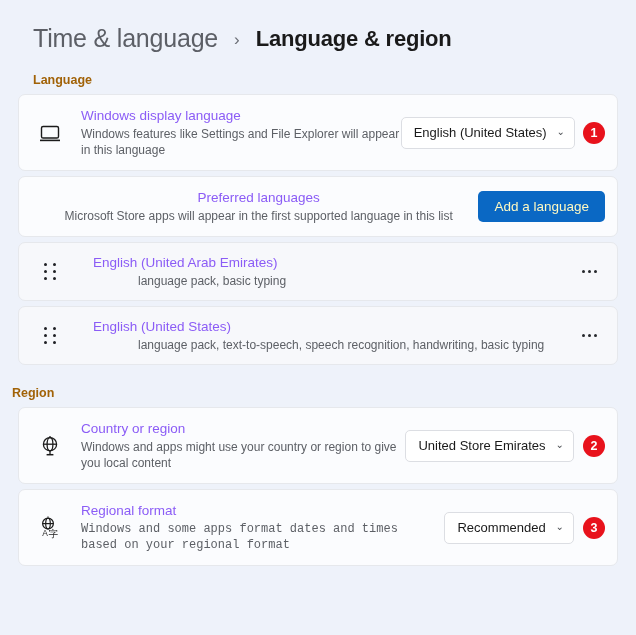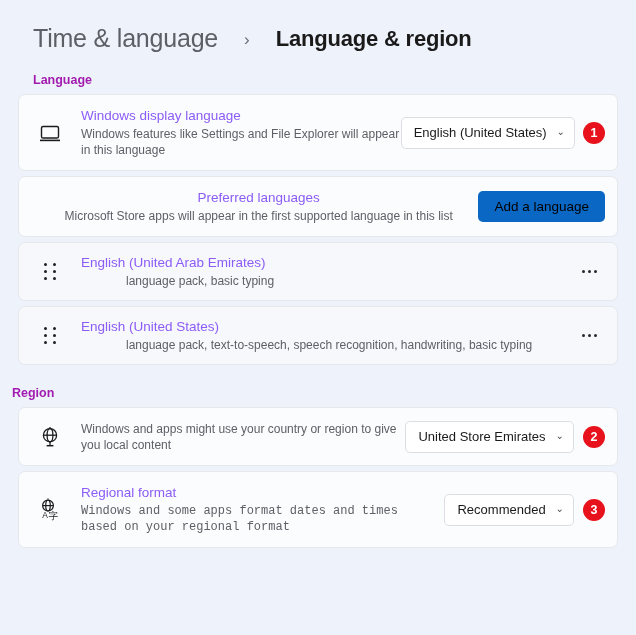--- a/index.html
+++ b/index.html
@@ -19,21 +19,21 @@
     width: 636px;
     height: 635px;
     position: relative;
     box-sizing: border-box;
   }
 
   
   .breadcrumb {
     display: flex;
     align-items: center;
-    gap: 26px;
+    gap: 16px;
     padding: 24px 0 0 33px;
   }
   .crumb-parent {
     font-size: 25px;
     color: #5c5f66;
     letter-spacing: -0.2px;
   }
   .crumb-sep {
     font-size: 17px;
     color: #6b6e75;
@@ -43,21 +43,21 @@
     font-size: 22px;
     font-weight: bold;
     color: #1a1a1a;
     letter-spacing: -0.2px;
   }
 
   
   .section-label {
     font-size: 12.5px;
     font-weight: bold;
-    color: #a21caf;
+    color: #a16207;
     margin: 20px 0 7px 33px;
   }
   .section-label.region-label {
     margin-top: 21px;
     margin-left: 12px;
   }
 
   
   .card {
     margin: 0 auto;
@@ -130,21 +130,21 @@
   .chev {
     font-size: 10px;
     color: #4a4d52;
     line-height: 1;
     transform: translateY(-1px);
   }
 
   
   .btn-primary {
     background: #0a68c4;
-    color: #000000;
+    color: #fef9c3;
     border: none;
     border-radius: 5px;
     height: 31px;
     padding: 0 16px;
     font-size: 13.5px;
     font-family: "Liberation Sans", sans-serif;
     cursor: pointer;
     white-space: nowrap;
   }
 
@@ -194,21 +194,21 @@
     border-radius: 4px;
   }
   .ellipsis i {
     width: 3px;
     height: 3px;
     background: #26282c;
     border-radius: 50%;
     display: block;
   }
 
-  .lang-row .card-text { padding: 11px 0; }
+  .lang-row .card-text { padding: 11px 0; margin-left: 12px; }
   .lang-row .card-title { font-size: 13.5px; }
   .lang-row .card-sub { max-width: 520px; padding-left: 45px; }
 </style>
 </head>
 <body>
 
 <div class="page">
 
   <div class="breadcrumb">
     <span class="crumb-parent">Time &amp; language</span>
@@ -303,20 +303,21 @@
       <svg width="24" height="24" viewBox="0 0 24 24" fill="none" stroke="#1b1b1b" stroke-width="1.3">
         <circle cx="12" cy="10.2" r="6.6"></circle>
         <ellipse cx="12" cy="10.2" rx="2.9" ry="6.6"></ellipse>
         <line x1="5.4" y1="10.2" x2="18.6" y2="10.2"></line>
         <line x1="12" y1="3.1" x2="12" y2="1.9"></line>
         <line x1="12" y1="16.8" x2="12" y2="20.4"></line>
         <line x1="8.6" y1="20.7" x2="15.4" y2="20.7" stroke-width="1.5"></line>
       </svg>
     </div>
     <div class="card-text">
+      <div class="card-title">Country or region</div>
       <div class="card-sub">Windows and apps might use your country or region to give you local content</div>
     </div>
     <div class="card-right">
       <div class="dropdown">
         <span>United Store Emirates</span>
         <span class="chev">⌄</span>
       </div>
       <div class="badge">2</div>
     </div>
   </div>

